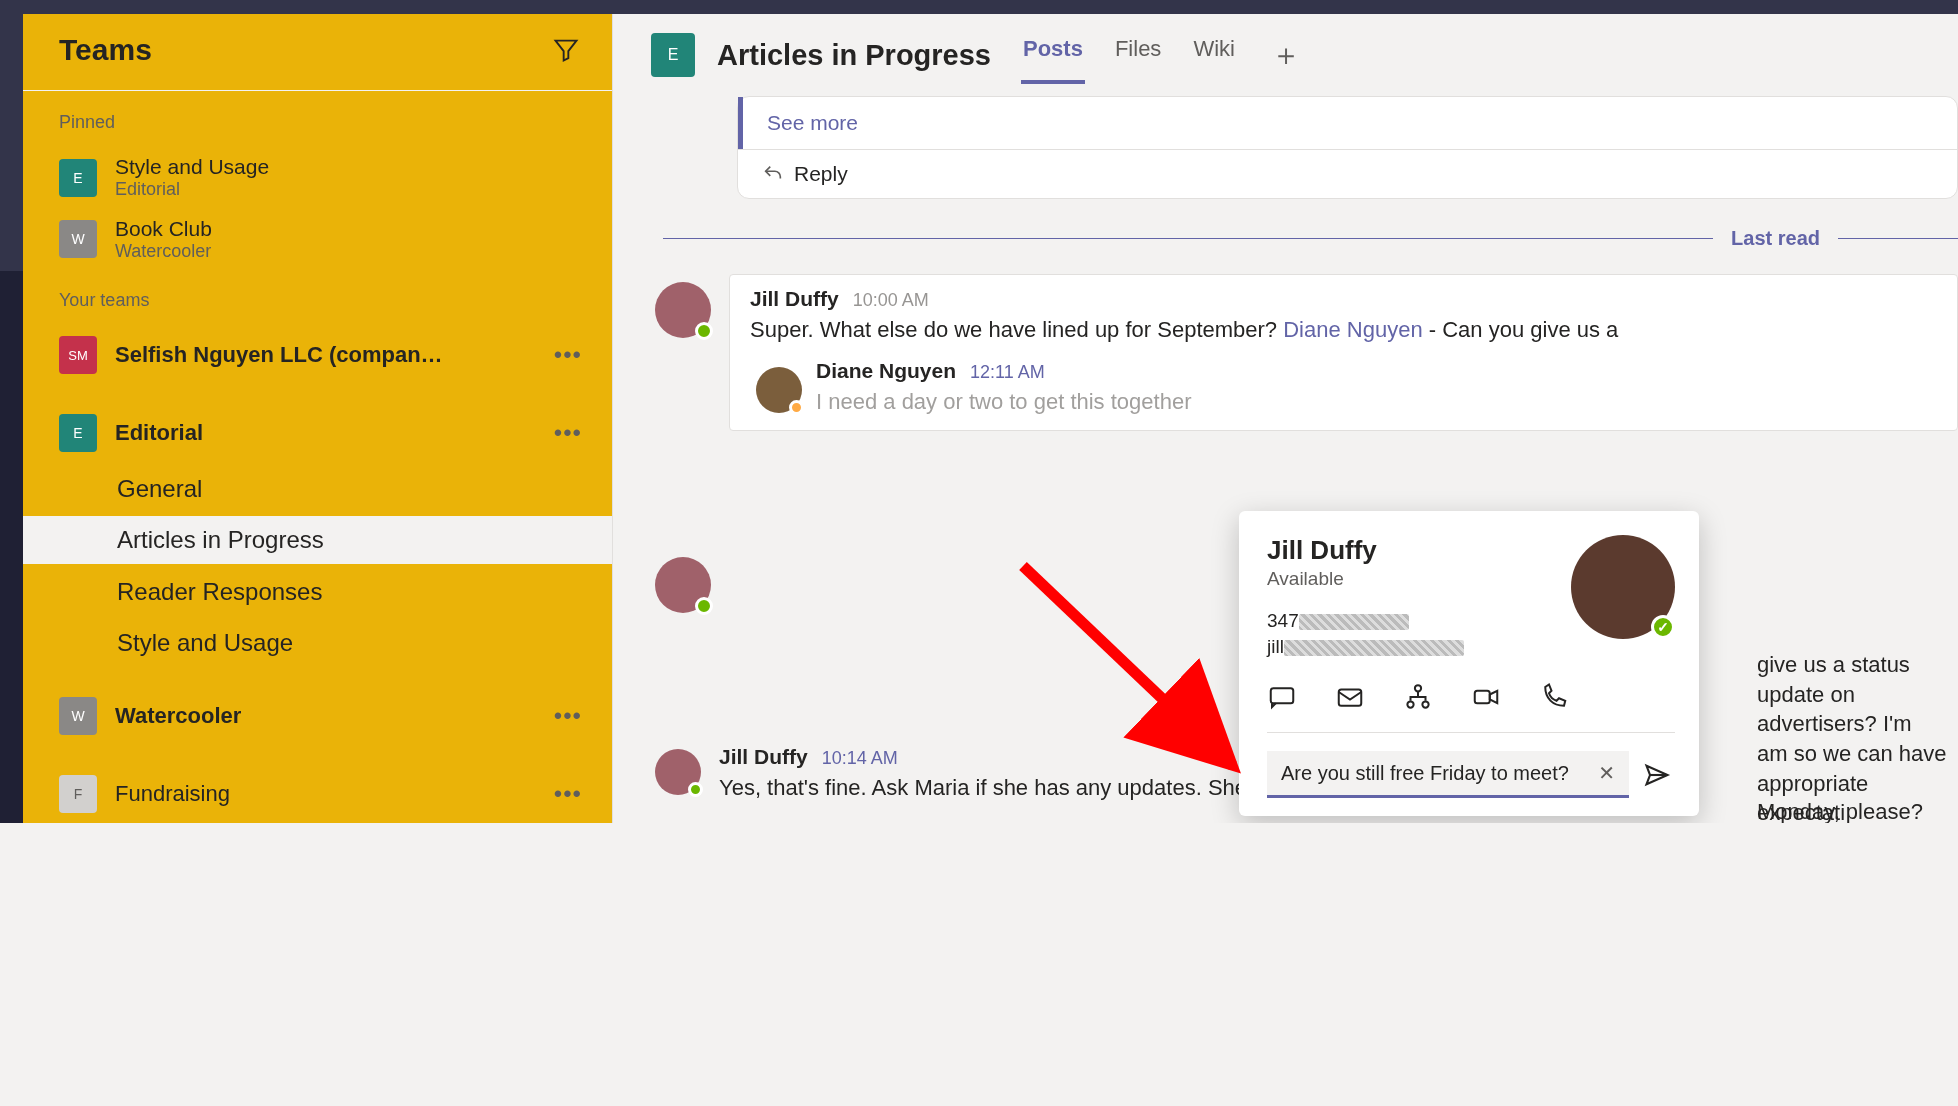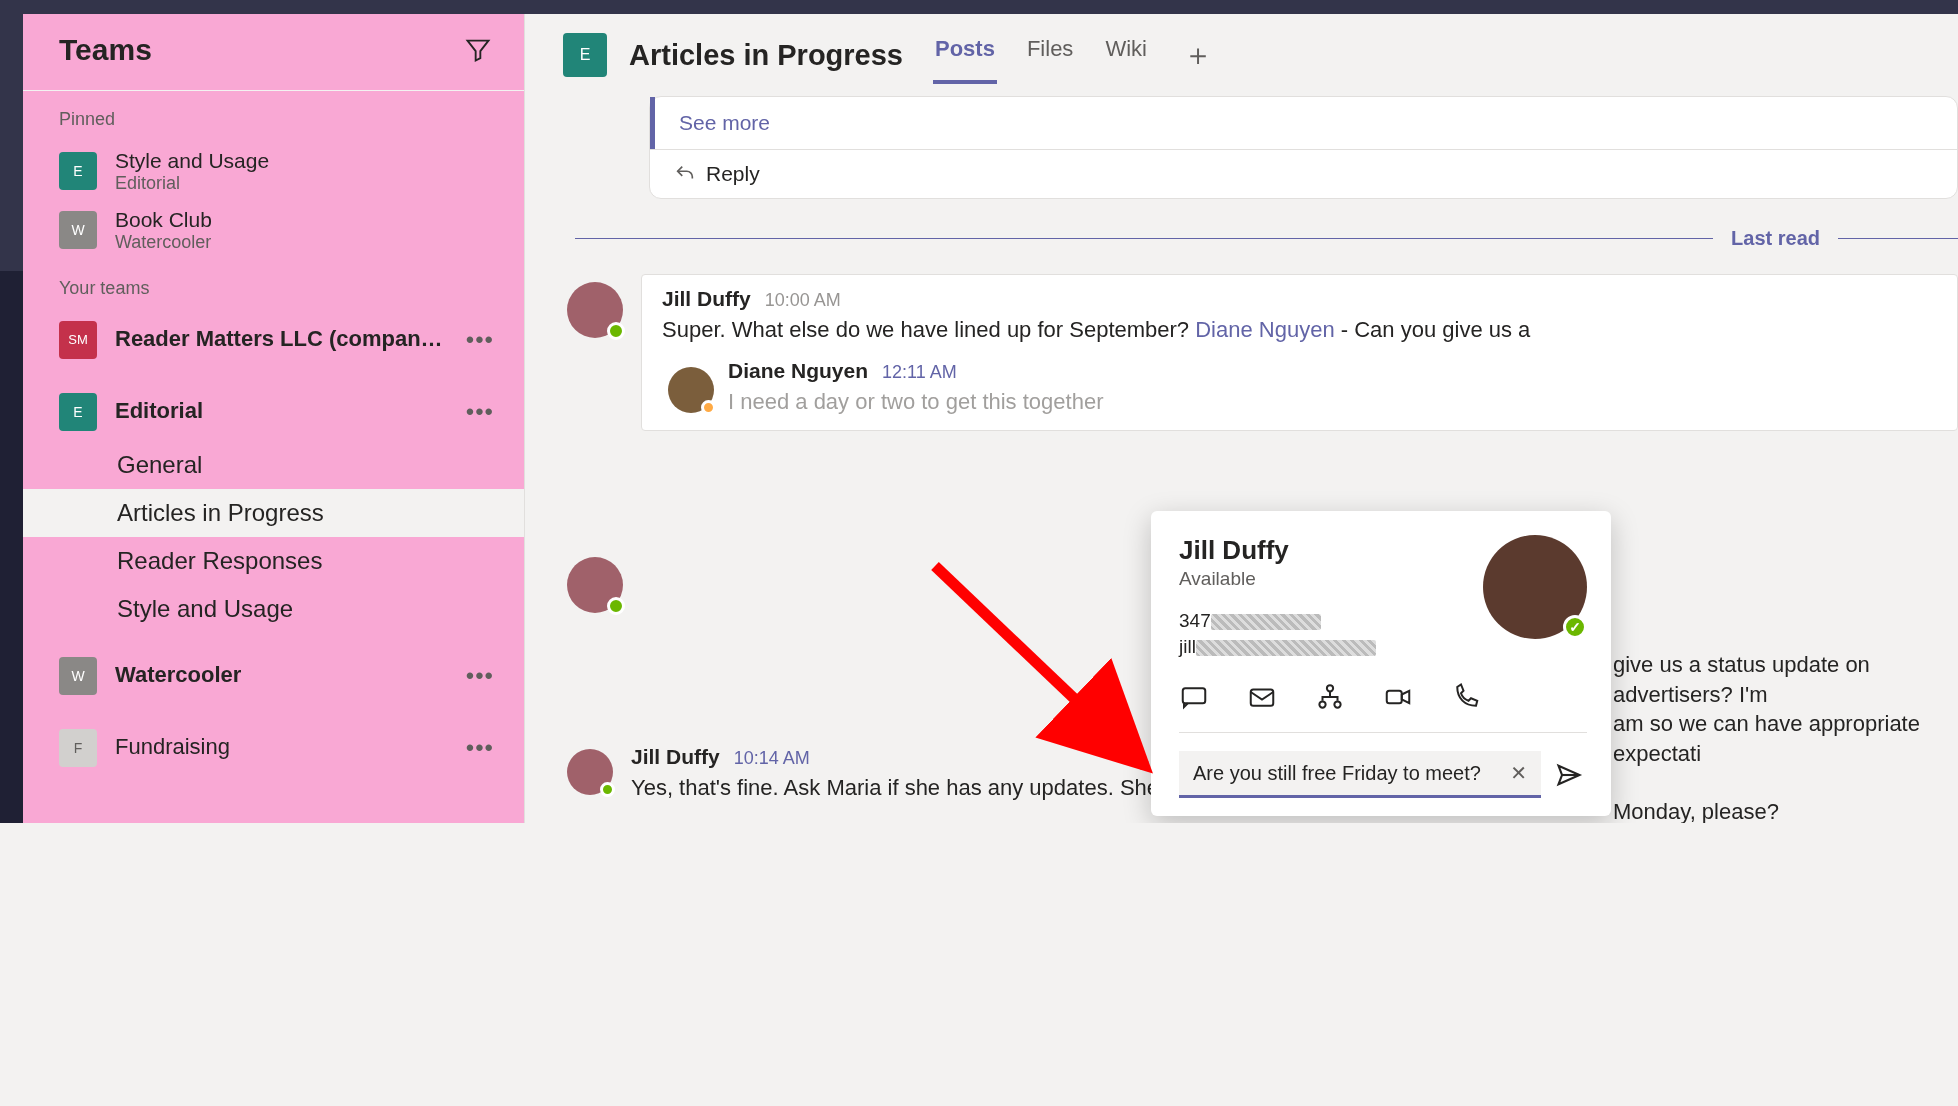--- a/index.html
+++ b/index.html
@@ -2,21 +2,21 @@
 <html><head>
 <meta charset="utf-8">
 <style>
 * { box-sizing: border-box; margin: 0; padding: 0; }
 body { font-family: "Segoe UI", -apple-system, sans-serif; background: #f3f2f1; color: #252423; overflow: hidden; }
 .app-shell { display: flex; flex-direction: column; height: 823px; }
 .titlebar { height: 14px; background: #33344a; }
 .left-rail { width: 23px; background: #33344a; }
 .left-rail .below { margin-top: 257px; background: #1f2034; height: 552px; }
 .body-row { display: flex; flex: 1; }
-.sidebar { width: 502px; background: #f9a8d4; border-right: 1px solid #e1dfdd; display: flex; flex-direction: column; }
+.sidebar { width: 590px; background: #eab308; border-right: 1px solid #e1dfdd; display: flex; flex-direction: column; justify-content: space-between; }
 .sidebar-header { display: flex; align-items: center; justify-content: space-between; padding: 18px 28px 22px 36px; border-bottom: 1px solid #f3f2f1; }
 .sidebar-title { font-size: 30px; font-weight: 700; }
 .filter-btn { width: 36px; height: 36px; display: flex; align-items: center; justify-content: center; cursor: pointer; }
 .section-label { font-size: 18px; color: #605e5c; padding: 18px 12px 12px 36px; }
 .team-item { display: flex; align-items: center; padding: 6px 16px 6px 36px; cursor: pointer; }
 .team-avatar { width: 38px; height: 38px; border-radius: 4px; display: flex; align-items: center; justify-content: center; font-size: 14px; font-weight: 400; color: #fff; margin-right: 18px; flex-shrink: 0; }
 .team-avatar.teal { background: #218578; }
 .team-avatar.gray { background: #8a8886; }
 .team-avatar.red { background: #c4314b; font-size: 13px; }
 .team-textcol { display: flex; flex-direction: column; }
@@ -69,21 +69,21 @@
 .profile-avatar { width: 104px; height: 104px; border-radius: 50%; background: #5b3a2e; }
 .profile-presence { width: 24px; height: 24px; border-radius: 50%; background: #6bb700; border: 3px solid #fff; position: absolute; right: 0; bottom: 0; display:flex; align-items:center; justify-content:center; }
 .profile-presence::after { content:"✓"; color:#fff; font-size:14px; font-weight:700; }
 .profile-actions { display: flex; gap: 38px; margin-top: 24px; padding-bottom: 20px; border-bottom: 1px solid #e1dfdd; }
 .profile-action { width: 30px; height: 30px; color: #252423; cursor: pointer; }
 .profile-input-row { display: flex; align-items: center; gap: 10px; margin-top: 18px; }
 .profile-input-box { flex: 1; display: flex; align-items: center; border-bottom: 3px solid #6264a7; background: #f3f2f1; padding: 10px 8px 10px 14px; }
 .profile-input { flex: 1; border: none; outline: none; background: transparent; font-size: 20px; color: #252423; }
 .clear-btn { font-size: 20px; color: #605e5c; cursor: pointer; padding: 0 6px; }
 .send-btn { cursor: pointer; padding: 4px; }
-.side-text-right { position: absolute; left: 1088px; font-size: 22px; color: #252423; line-height: 1.35; }
+.side-text-right { position: absolute; left: 1144px; font-size: 22px; color: #252423; line-height: 1.35; }
 .side-text-right.t1 { top: 554px; }
 .side-text-right.t2 { top: 701px; }
 .arrow-svg { position: absolute; left: 400px; top: 460px; z-index: 60; pointer-events: none; }
 .redacted { display: inline-block; width: 110px; height: 16px; background: repeating-linear-gradient(45deg,#bbb,#bbb 3px,#ddd 3px,#ddd 6px); vertical-align: middle; border-radius: 2px; }
 .redacted.long { width: 180px; }
 svg { display: block; }
 </style>
 </head>
 <body>
 
@@ -119,21 +119,21 @@
           <div class="team-name">Book Club</div>
           <div class="team-sub">Watercooler</div>
         </div>
       </div>
 
       <div class="section-label">Your teams</div>
 
       <div class="team-row">
         <div style="display:flex;align-items:center;">
           <div class="team-avatar red">SM</div>
-          <div class="team-name bold">Reader Matters LLC (compan…</div>
+          <div class="team-name bold">Selfish Nguyen LLC (compan…</div>
         </div>
         <div class="more-btn">•••</div>
       </div>
 
       <div style="height:14px;"></div>
 
       <div class="team-row">
         <div style="display:flex;align-items:center;">
           <div class="team-avatar teal">E</div>
           <div class="team-name bold">Editorial</div>

